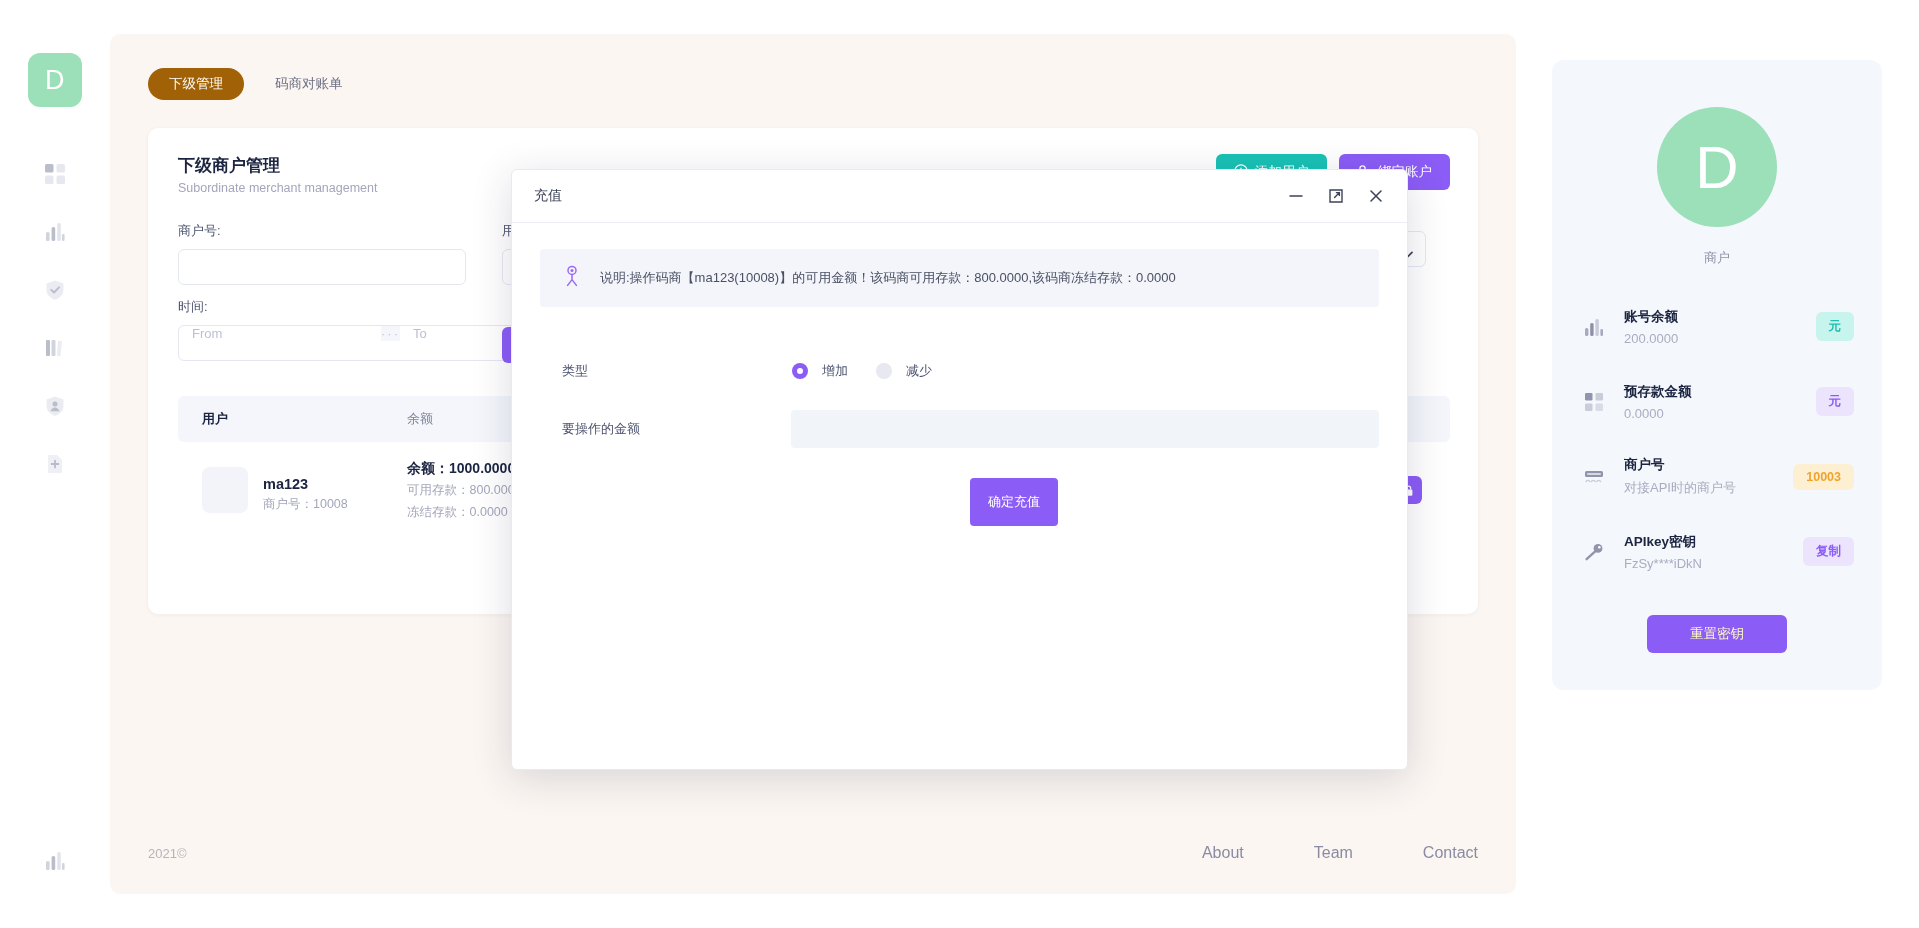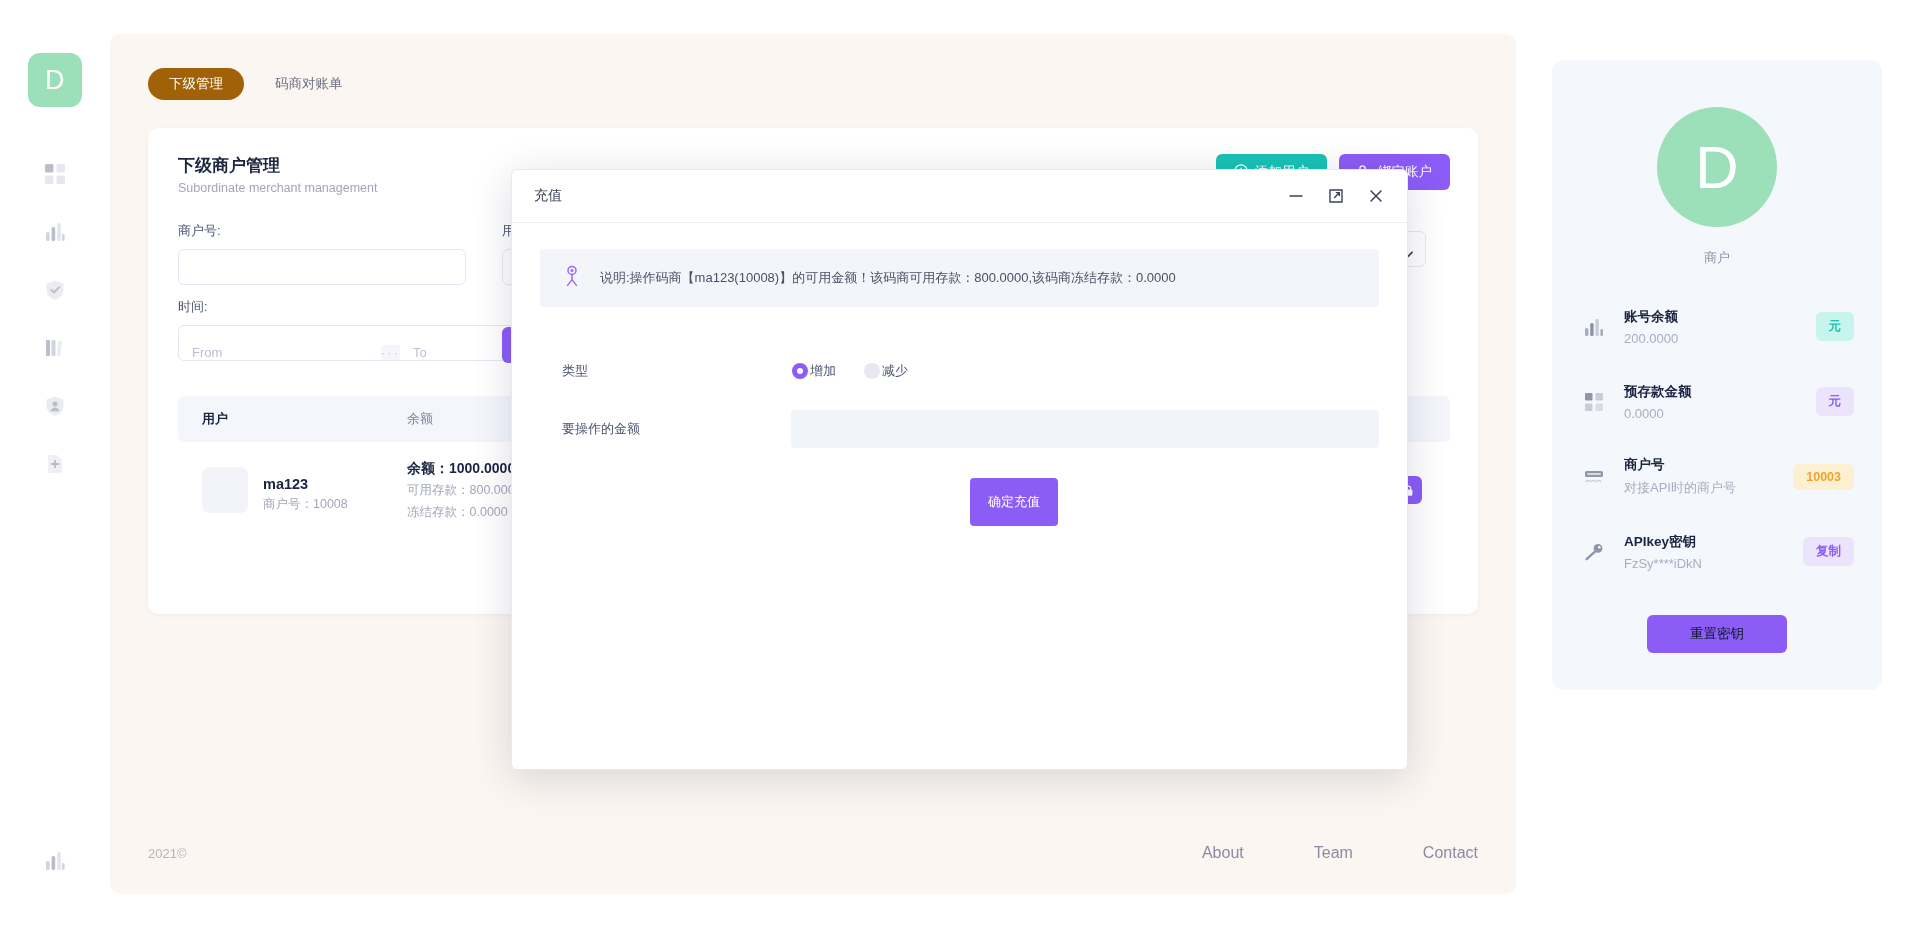--- a/index.html
+++ b/index.html
@@ -63,21 +63,21 @@
     font-family: inherit; outline: none;
   }
   .finput::placeholder { color: #bcc0d2; }
   .fselect {
     width: 288px; height: 36px; border: 1px solid #e4e7f2; border-radius: 6px;
     background: #ffffff; position: relative;
   }
   .fselect .caret { position: absolute; right: 12px; top: 13px; }
   .daterange {
     width: 348px; height: 36px; border: 1px solid #e4e7f2; border-radius: 6px;
-    background: #ffffff; display: flex; align-items: flex-end; overflow: hidden;
+    background: #ffffff; display: flex; align-items: flex-start; overflow: hidden;
   }
   .daterange .dr-in {
     flex: 1; border: none; background: transparent; padding: 0 13px;
     font-size: 13px; color: #3b4160; font-family: inherit; outline: none;
   }
   .daterange .dr-in::placeholder { color: #bcc0d2; }
   .dr-sep {
     width: 48px; background: #f4f6fb; display: flex; align-items: center;
     justify-content: center; color: #c3c7d8; font-size: 13px; letter-spacing: 2px;
   }
@@ -130,21 +130,21 @@
   .ricon { width: 28px; display: flex; align-items: center; justify-content: center; }
   .rtxt { flex: 1; }
   .rtitle { font-size: 13.5px; font-weight: bold; color: #1b2440; }
   .rval { font-size: 13px; color: #a9adc0; margin-top: 5px; }
   .rtag { padding: 6px 13px; border-radius: 6px; font-size: 12.5px; font-weight: bold; }
   .tag-teal { background: #c8f4ee; color: #1fbfae; }
   .tag-lilac { background: #ece4fd; color: #8b5cf6; }
   .tag-amber { background: #fdefd2; color: #f0a32b; }
   .reset-btn {
     display: block; margin: 26px auto 0; width: 140px; height: 38px;
-    background: #8b5cf6; color: #0f172a; border: none; border-radius: 6px;
+    background: #8b5cf6; color: #fef9c3; border: none; border-radius: 6px;
     font-size: 13.5px; cursor: pointer; font-family: inherit;
   }
 
   
   .modal {
     position: absolute; left: 511px; top: 169px; width: 897px; height: 601px;
     background: #ffffff; border-radius: 6px;
     box-shadow: 0 8px 40px rgba(40,40,80,.16); border: 1px solid #e8eaf0;
     overflow: hidden;
   }
@@ -158,21 +158,21 @@
   .m-body { padding: 26px 28px 0; }
   .m-banner {
     background: #f3f5fa; border-radius: 4px; height: 58px;
     display: flex; align-items: center; gap: 18px; padding: 0 22px;
   }
   .m-banner-txt { font-size: 13px; color: #4a5064; }
   .m-form { margin-top: 55px; padding-left: 22px; }
   .m-row { display: flex; align-items: center; margin-bottom: 30px; }
   .m-lab { width: 230px; font-size: 13px; color: #4d5470; }
   .radio-grp { display: flex; align-items: center; gap: 28px; }
-  .radio { display: flex; align-items: center; gap: 2px; cursor: pointer; }
+  .radio { display: flex; align-items: center; gap: 14px; cursor: pointer; }
   .rdot { width: 16px; height: 16px; border-radius: 50%; background: #e7e8f0; }
   .rdot.on { background: #8b5cf6; display: flex; align-items: center; justify-content: center; }
   .rdot.on::after { content: ""; width: 6px; height: 6px; border-radius: 50%; background: #ffffff; }
   .rlabel { font-size: 13px; color: #4d5470; }
   .m-input {
     width: 590px; height: 38px; background: #f1f4f9; border: none; border-radius: 4px;
     padding: 0 14px; font-size: 13px; color: #3b4160; font-family: inherit; outline: none;
   }
   .m-confirm {
     margin-left: 408px; background: #8b5cf6; color: #ffffff; border: none;

